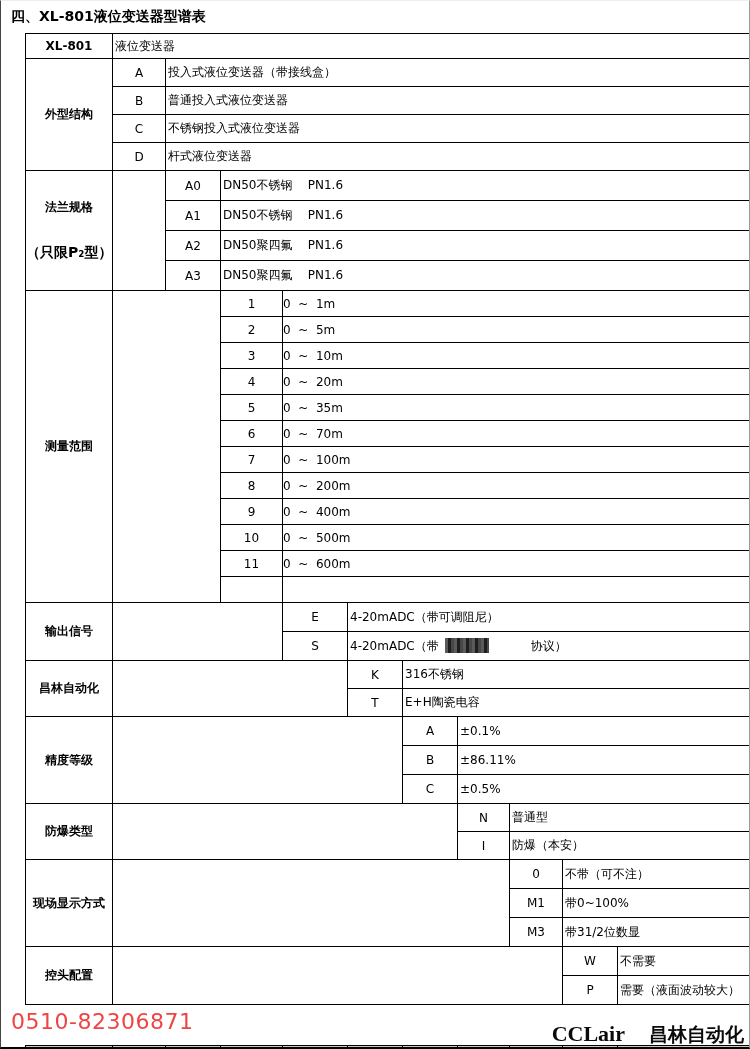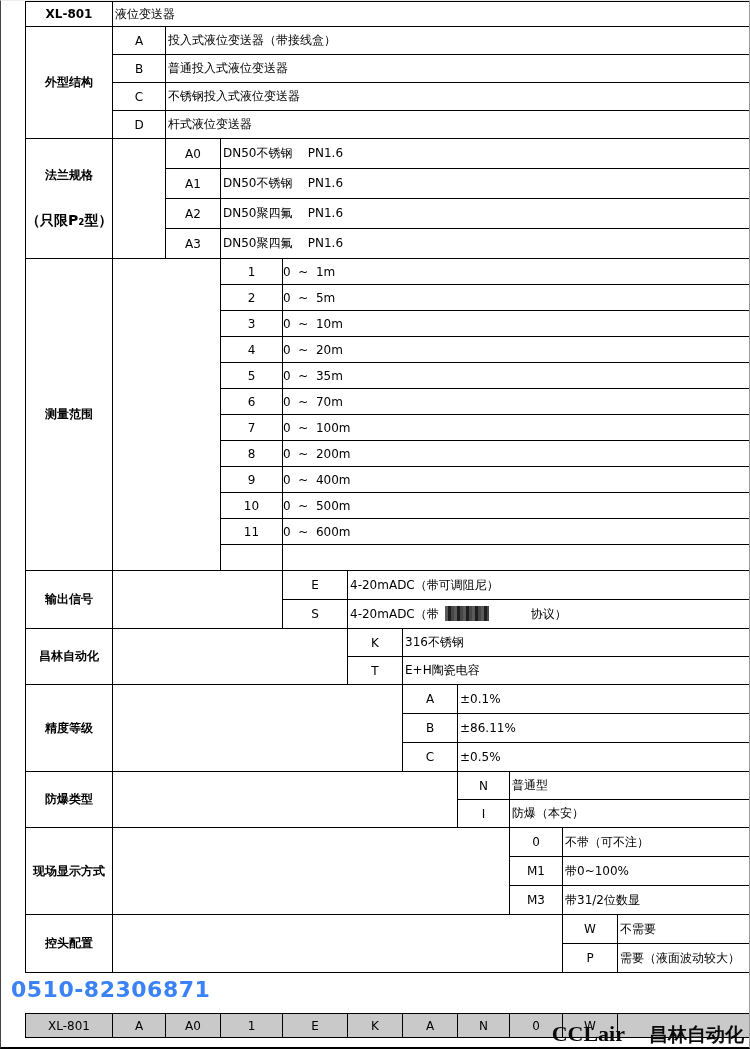--- a/index.html
+++ b/index.html
@@ -13,31 +13,32 @@
   td.lbl  { font-weight:bold; text-align:center; }
   td.lbl .note { font-weight:bold; font-size:14px; }
   td.code { text-align:center; }
   td.desc { text-align:left; padding-left:2px; }
   td.cdesc{ text-align:left; }
   td.spacer { background:#fff; }
   tr.r24{height:24px} tr.r25{height:25px} tr.r26{height:26px} tr.r27{height:27px} tr.r28{height:28px} tr.r29{height:29px}
   .hart { display:inline-block; width:44px; height:15px; vertical-align:-3px; margin:0 42px 0 6px;
           background:#3a3a3a; background-image:repeating-linear-gradient(90deg,#5a5a5a 0 3px,#1e1e1e 3px 6px,#474747 6px 9px); }
   .gap { height:40px; position:relative; }
-  .phone { padding:4px 6px 0 10px; font-size:22px; font-weight:bold; letter-spacing:0.5px; color:#3b82f6; }
+  .phone { padding:4px 6px 0 10px; font-size:22px; font-weight:normal; letter-spacing:0.5px; color:#ef4444; }
   table.footer td { background:#c9c9c9; text-align:center; }
   .watermark { position:absolute; top:1020px; right:5px; z-index:5; display:flex; align-items:baseline; gap:12px; color:#0a0a0a; }
   .wm-en { font-family:"Liberation Serif","DejaVu Serif",serif; font-size:22px; font-weight:bold; }
   .wm-cn { font-size:19px; font-weight:bold;margin-left:12px; }
 </style>
 </head>
 <body>
 
 <div class="page">
 
+  <div class="title">四、XL-801液位变送器型谱表</div>
 
   <table class="spec">
     <colgroup>
       <col style="width:87px">
         <col style="width:53px">
         <col style="width:55px">
         <col style="width:62px">
       <col style="width:65px">
         <col style="width:55px">
         <col style="width:55px">

